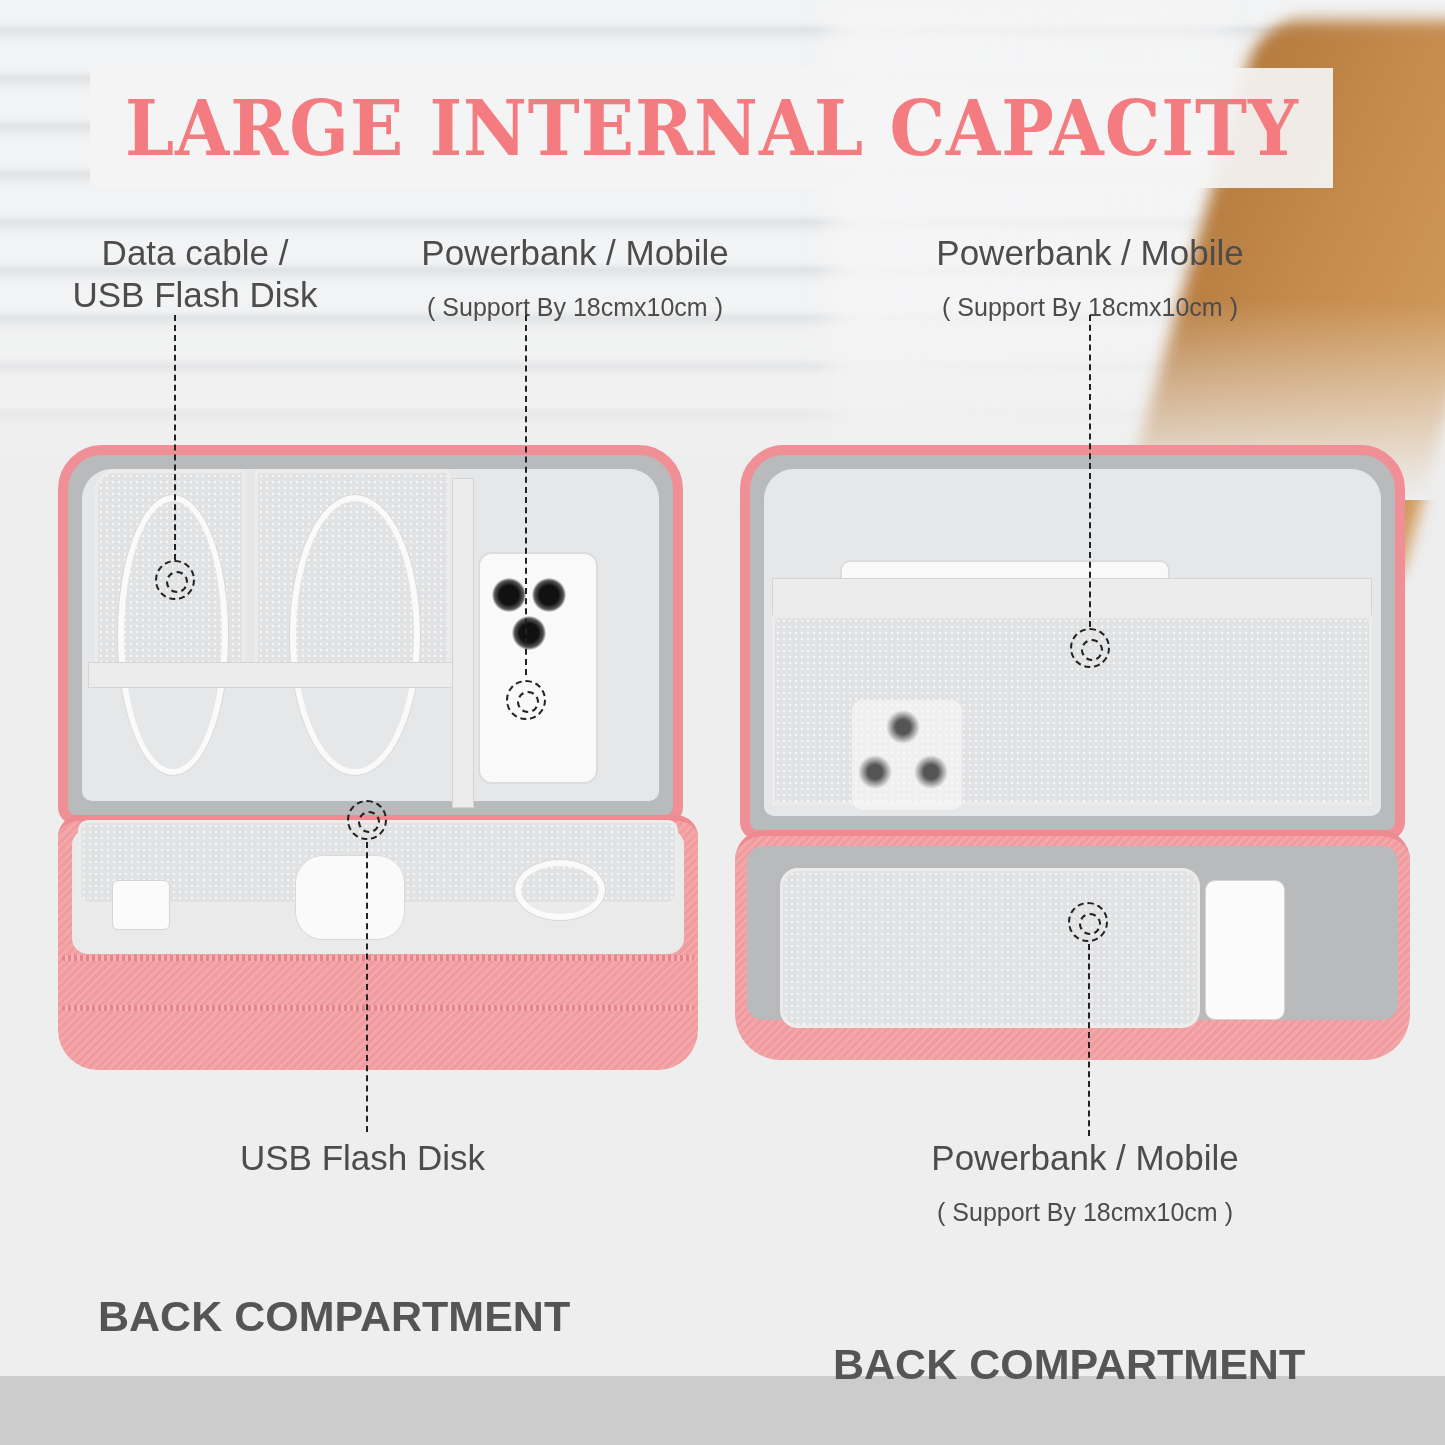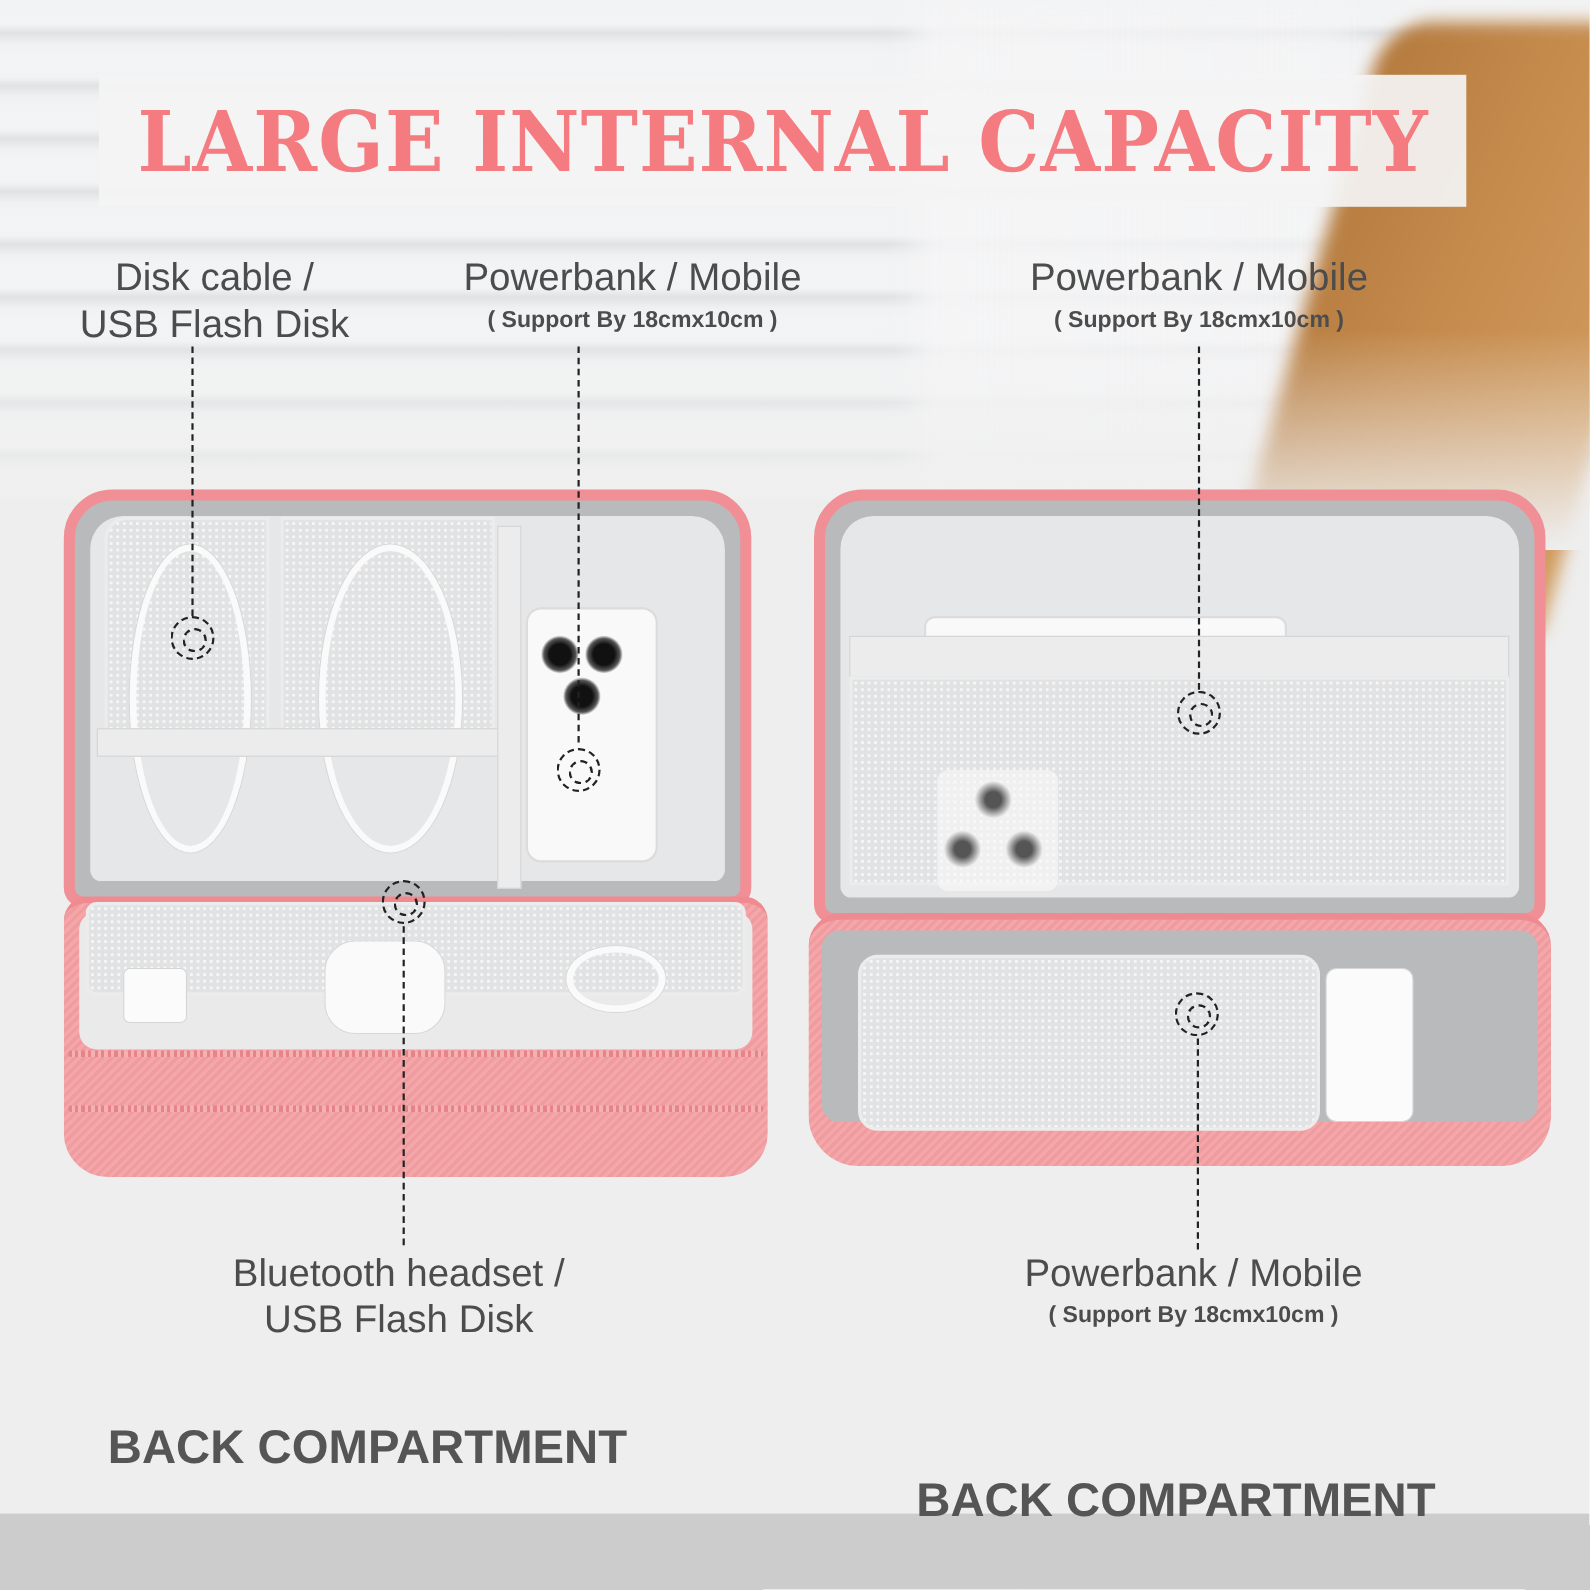--- a/index.html
+++ b/index.html
@@ -51,21 +51,21 @@
     transform: scaleX(0.92);
     white-space: nowrap;
   }
 
   .label {
     position: absolute; text-align: center; color: #4c4c4c;
     font-family: "Liberation Sans", sans-serif;
     line-height: 1.2;
   }
   .label .main { font-size: 35px; display: block; }
-  .label .sub { font-size: 21px; display: block; margin-top: 4px; font-weight: bold; }
+  .label .sub { font-size: 25px; display: block; margin-top: 18px; }
 
   .heading {
     position: absolute; font-family: "Liberation Sans", sans-serif;
     font-weight: bold; font-size: 43px; color: #555555;
     white-space: nowrap;
   }
 
   .dash-line {
     position: absolute; width: 0;
     border-left: 2px dashed #222;
@@ -141,21 +141,21 @@
 <div class="bg-white-block"></div>
 <div class="bg-wood"></div>
 <div class="bg-fade"></div>
 <div class="floor"></div>
 
 <div class="title-box">
   <span class="title-text">LARGE INTERNAL CAPACITY</span>
 </div>
 
 <div class="label" style="left:55px; top:232px; width:280px;">
-  <span class="main">Disk cable /</span>
+  <span class="main">Data cable /</span>
   <span class="main">USB Flash Disk</span>
 </div>
 <div class="label" style="left:385px; top:232px; width:380px;">
   <span class="main">Powerbank / Mobile</span>
   <span class="sub">( Support By 18cmx10cm )</span>
 </div>
 <div class="label" style="left:900px; top:232px; width:380px;">
   <span class="main">Powerbank / Mobile</span>
   <span class="sub">( Support By 18cmx10cm )</span>
 </div>
@@ -212,21 +212,20 @@
 <div class="target" style="left:347px; top:800px;"></div>
 <div class="dash-line" style="left:366px; top:842px; height:290px;"></div>
 
 <div class="dash-line" style="left:1089px; top:315px; height:312px;"></div>
 <div class="target" style="left:1070px; top:628px;"></div>
 
 <div class="target" style="left:1068px; top:902px;"></div>
 <div class="dash-line" style="left:1088px; top:944px; height:192px;"></div>
 
 <div class="label" style="left:170px; top:1137px; width:385px;">
-  <span class="main">Bluetooth headset /</span>
   <span class="main">USB Flash Disk</span>
 </div>
 <div class="label" style="left:895px; top:1137px; width:380px;">
   <span class="main">Powerbank / Mobile</span>
   <span class="sub">( Support By 18cmx10cm )</span>
 </div>
 
 <div class="heading" style="left:98px; top:1292px;">BACK COMPARTMENT</div>
 <div class="heading" style="left:833px; top:1292px;margin-top:48px;">BACK COMPARTMENT</div>
 

